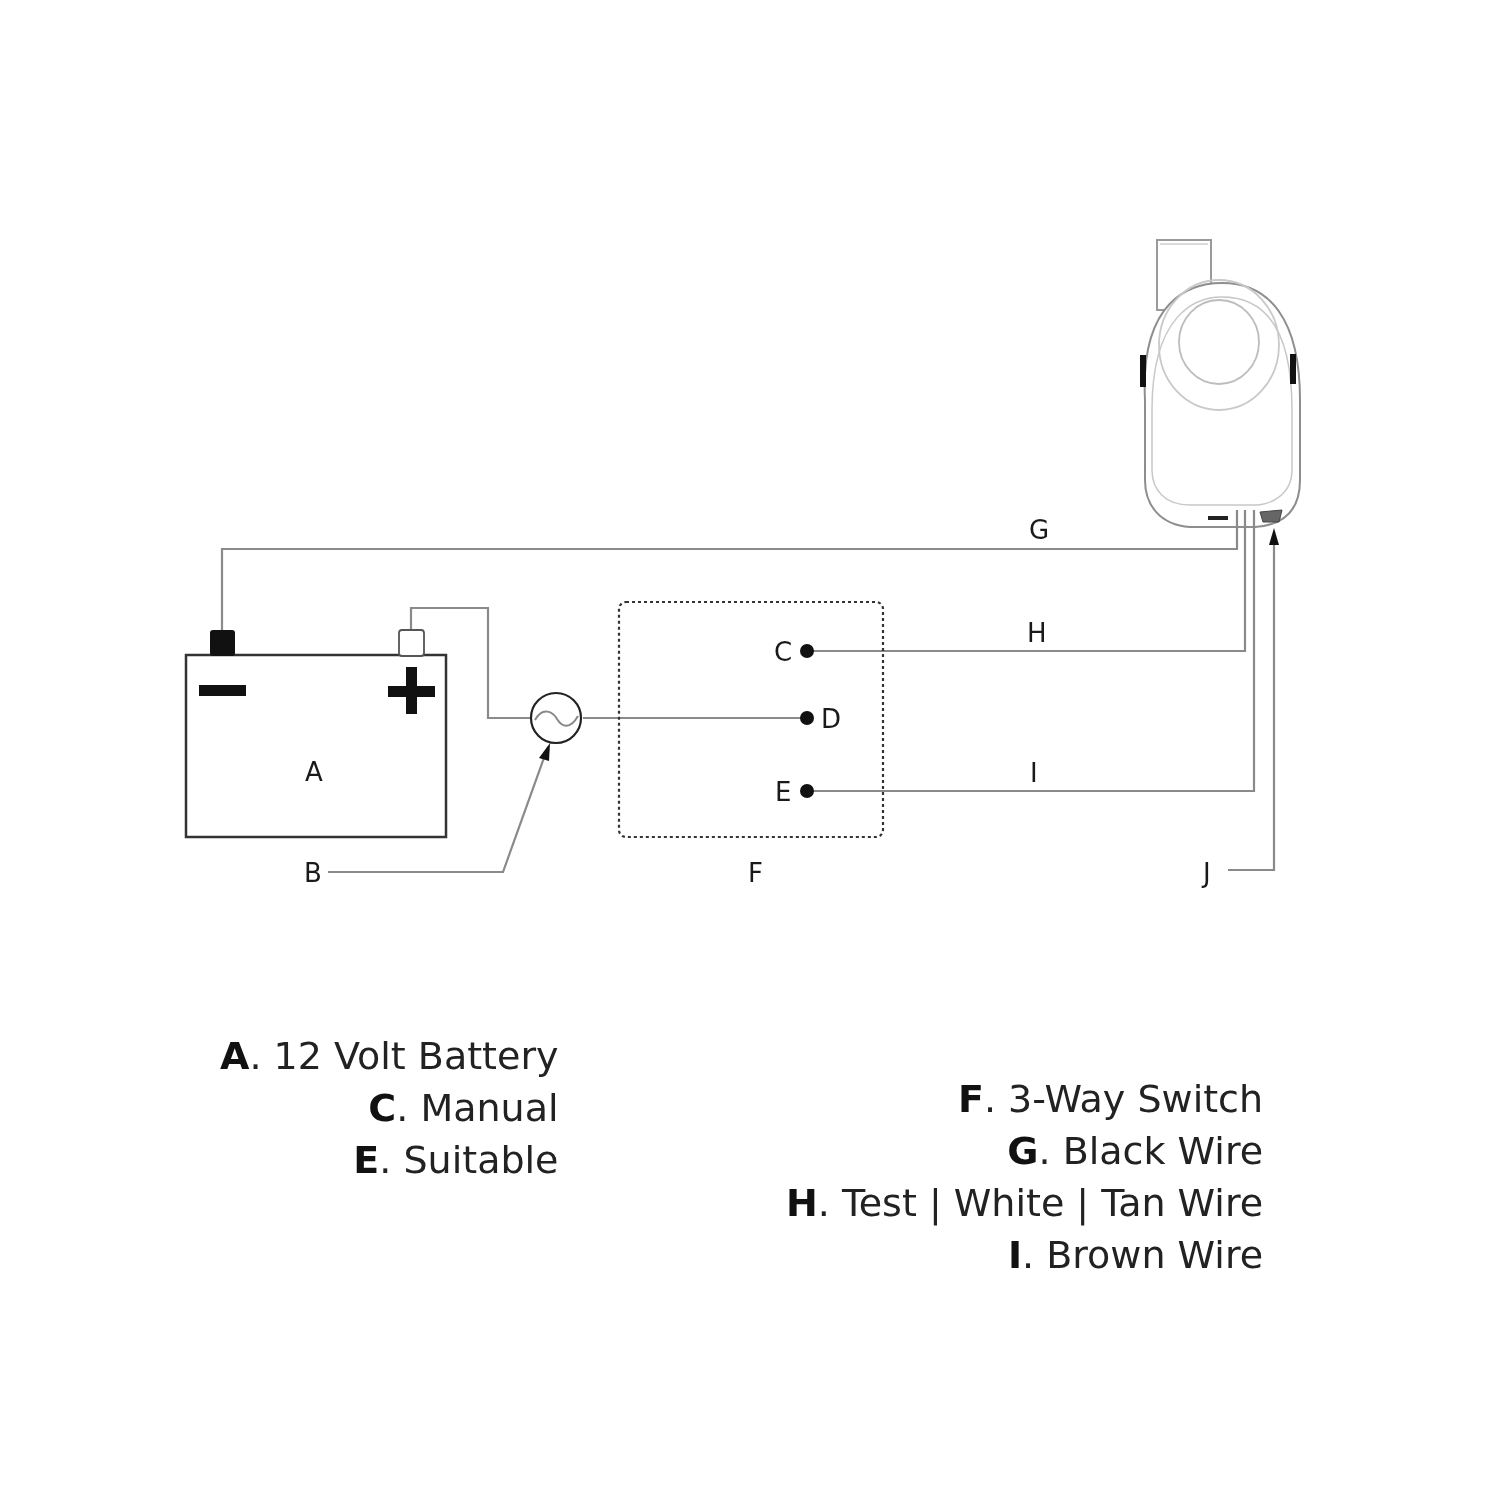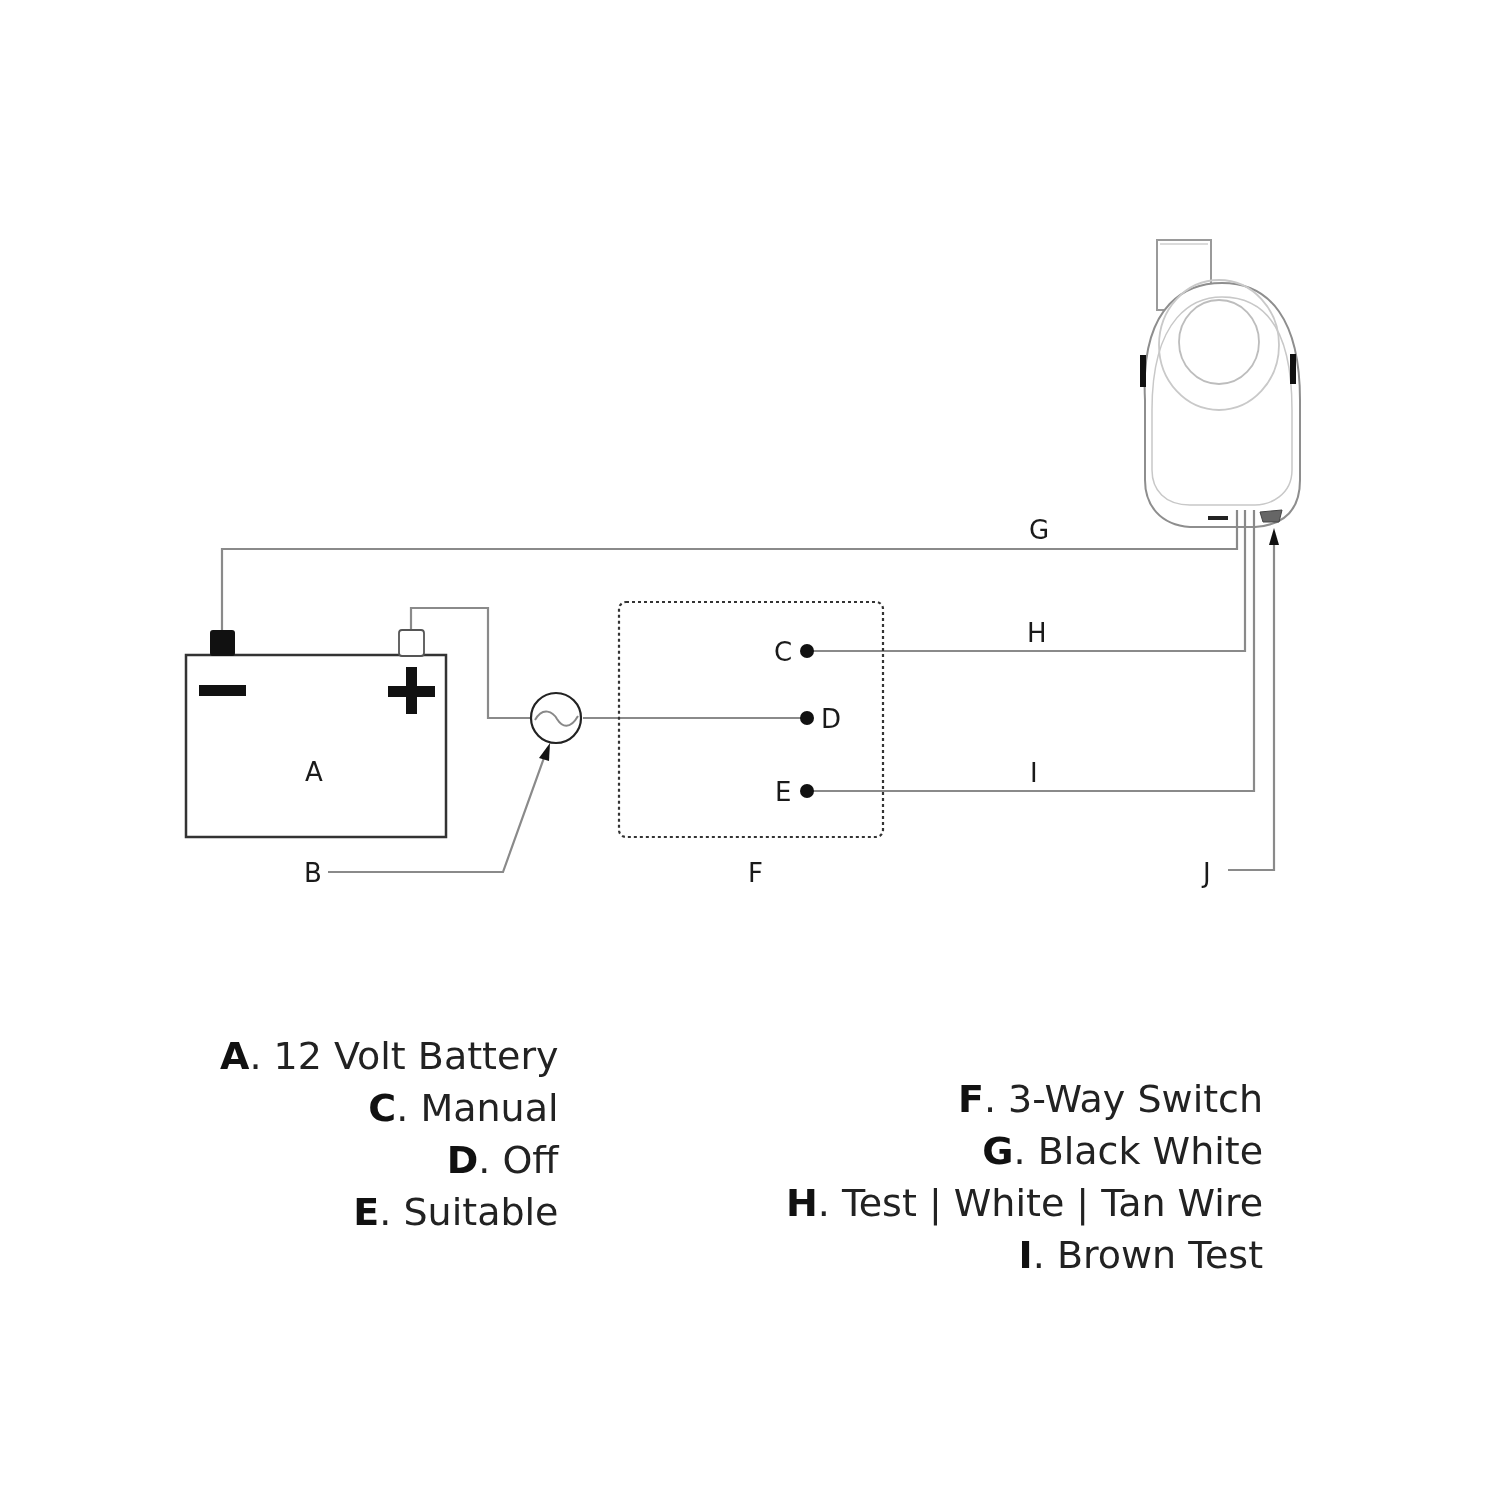--- a/index.html
+++ b/index.html
@@ -70,22 +70,21 @@
 
   <text class="lbl" x="1029" y="539">G</text>
   <text class="lbl" x="1027" y="642">H</text>
   <text class="lbl" x="1030" y="782">I</text>
   <text class="lbl" x="1203" y="882">J</text>
 </svg>
 
 <div class="legend left">
   <div class="legend-item"><span class="key">A</span><span>. 12 Volt Battery</span></div>
   <div class="legend-item"><span class="key">C</span><span>. Manual</span></div>
-  <div class="legend-item"><span class="key">D</span><span>. Off</span></div>
   <div class="legend-item"><span class="key">E</span><span>. Suitable</span></div>
 </div>
 
 <div class="legend right">
   <div class="legend-item"><span class="key">F</span><span>. 3-Way Switch</span></div>
-  <div class="legend-item"><span class="key">G</span><span>. Black White</span></div>
+  <div class="legend-item"><span class="key">G</span><span>. Black Wire</span></div>
   <div class="legend-item"><span class="key">H</span><span>. Test | White | Tan Wire</span></div>
-  <div class="legend-item"><span class="key">I</span><span>. Brown Test</span></div>
+  <div class="legend-item"><span class="key">I</span><span>. Brown Wire</span></div>
 </div>
 
 </body></html>

